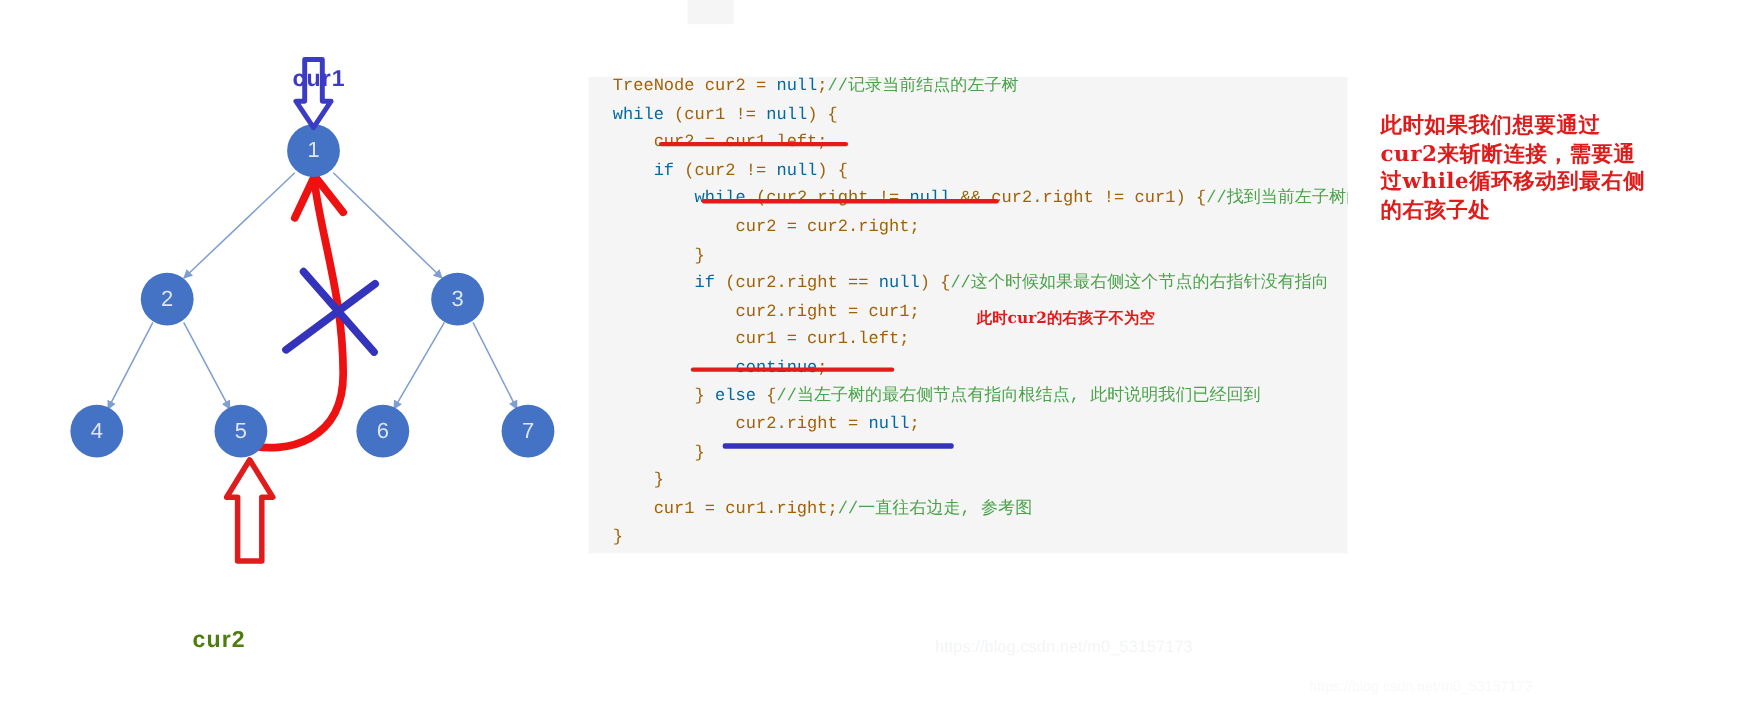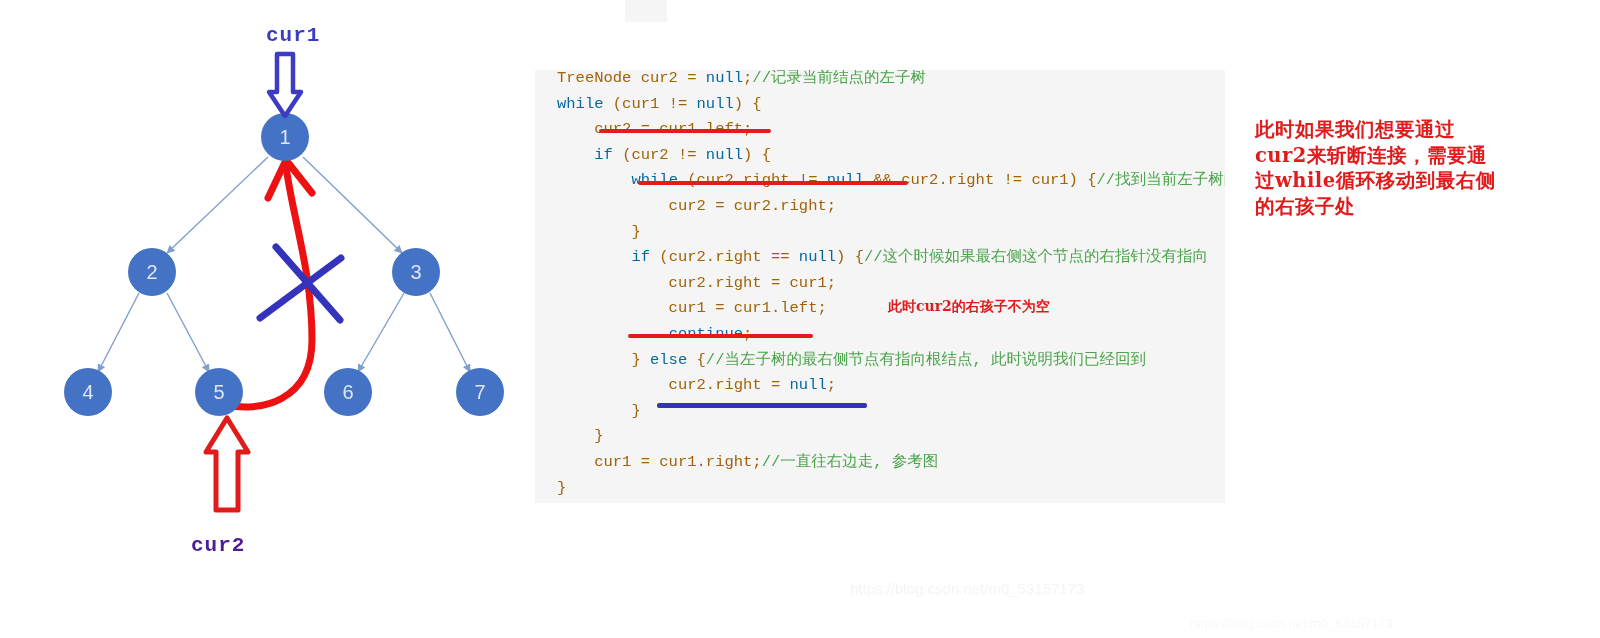--- a/index.html
+++ b/index.html
@@ -25,27 +25,28 @@
     font-family:"Liberation Sans", sans-serif;
     font-size:20px;
     text-align:center;
     width:46px;
     line-height:46px;
     pointer-events:none;
   }
 
   .ptr-label{
     position:absolute;
-    font-family:Liberation Mono, monospace;
+    font-family:Liberation Sans, sans-serif;
     font-size:21px;
     font-weight:bold;
     letter-spacing:1px;
+    margin-top:36px;
   }
   .ptr-cur1{color:#3b3bc4;left:266px;top:24px;}
-  .ptr-cur2{color:#4c1d95;left:191px;top:534px;}
+  .ptr-cur2{color:#4d7c0f;left:175px;top:534px;}
 
   
   .code-panel{
     position:absolute;left:535px;top:70px;
     width:690px;height:433px;
     background:#f5f5f5;
     overflow:hidden;
   }
   .code-inner{
     position:absolute;left:22px;top:-4px;
@@ -65,21 +66,20 @@
   .uline{position:absolute;height:4px;border-radius:2px;}
   .uline.red{background:#e41b1b;}
   .uline.blue{background:#3333bb;height:5px;}
 
   
   .anno{
     position:absolute;
     font-family:"DejaVu Serif", serif;
     font-weight:bold;
     line-height:1.32;
-    margin-top:16px;
   }
   .anno-right{
     color:#e01b1b;left:1255px;top:101px;width:250px;font-size:19.5px;letter-spacing:0.5px;
   }
   .anno-cur2-right{
     color:#e01b1b;left:888px;top:281px;width:240px;font-size:14px;
   }
   .anno-cut{
     color:#3333bb;left:890px;top:379px;width:250px;font-size:19px;
   }

